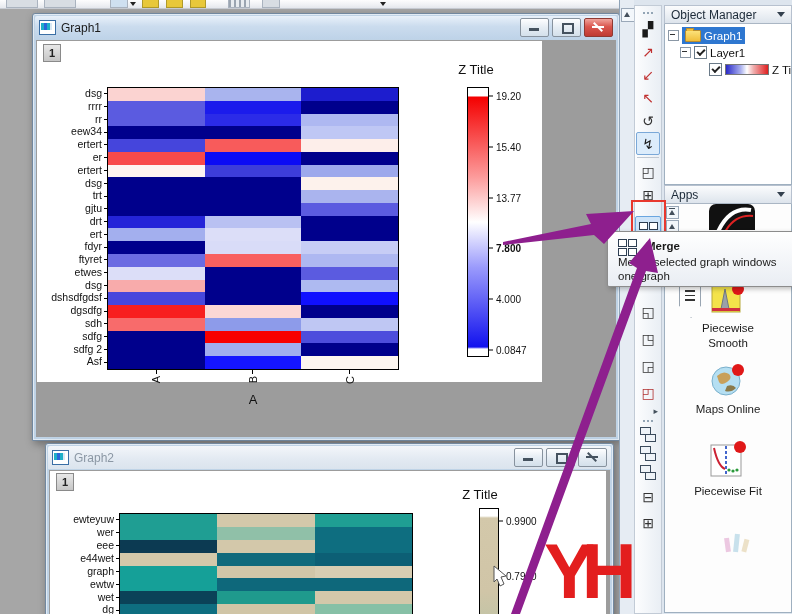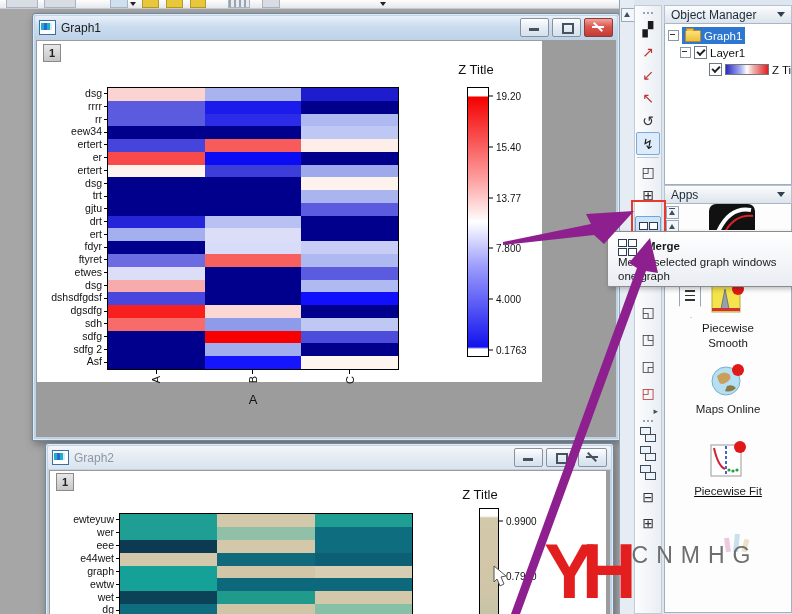--- a/index.html
+++ b/index.html
@@ -313,31 +313,31 @@
               <span>19.20</span>
             </div>
             <div class="ztick" style="top: 59.8px;">
               <i></i>
               <span>15.40</span>
             </div>
             <div class="ztick" style="top: 110.6px;">
               <i></i>
               <span>13.77</span>
             </div>
-            <div class="ztick" style="top: 161.4px;">
+            <div class="ztick" style="top: 161.4px; font-weight: bold;">
               <i></i>
               <span>7.800</span>
             </div>
             <div class="ztick" style="top: 212.2px;">
               <i></i>
               <span>4.000</span>
             </div>
             <div class="ztick" style="top: 263px;">
               <i></i>
-              <span>0.1763</span>
+              <span>0.0847</span>
             </div>
           </div>
       </div>
     </div>
   </div>
 
   <div class="win inactive" id="g2win" style="left:45px;top:443px;width:567px;height:260px;">
     <div class="titlebar">
       <span class="wicon"></span>
       <span class="title-text">Graph2</span>
@@ -534,21 +534,21 @@
       <div class="app-entry" style="top:79px;">
         <svg width="34" height="32">
           <rect x="1" y="3" width="28" height="26" fill="#f4e34a" stroke="#b8a93a"></rect>
           <polygon points="10,26 14,6 18,26" fill="#9aa0a8" stroke="#707880"></polygon>
           <rect x="1" y="25" width="28" height="3" fill="#d03040"></rect>
           <circle cx="27" cy="6" r="6" fill="#e01818"></circle>
         </svg>
         <div class="app-label" style="width:80px;margin-left:auto;margin-right:auto;">Piecewise Smooth</div>
       </div>
 
-      <div class="app-entry" style="top:236px;text-decoration:underline;">
+      <div class="app-entry" style="top:236px;">
         <svg width="36" height="38">
           <rect x="1" y="5" width="30" height="31" fill="#fff" stroke="#999"></rect>
           <line x1="16" y1="6" x2="16" y2="35" stroke="#4466cc" stroke-width="2" stroke-dasharray="3,2"></line>
           <path d="M4 8 Q 8 26 15 29" stroke="#cc2233" stroke-width="2" fill="none"></path>
           <circle cx="19" cy="30" r="1.6" fill="#2a9a3a"></circle>
             <circle cx="23" cy="31" r="1.6" fill="#2a9a3a"></circle>
             <circle cx="27" cy="30" r="1.6" fill="#2a9a3a"></circle>
           <circle cx="30" cy="7" r="6" fill="#e01818"></circle>
         </svg>
         <div class="app-label">Piecewise Fit</div>
@@ -580,17 +580,16 @@
     <polygon points="511,614 637,268 629,263 650,238 658,273 646,271 520,614" fill="#8e1f8e"></polygon>
   </svg>
 
   <svg id="cursor" width="792" height="614">
     <polygon points="494,566 506,576 501,577 504,584 500,586 497,579 494,582" fill="#fff" stroke="#555" stroke-width="1"></polygon>
   </svg>
 
   <div id="watermark">
     <div class="wm-logo">YH</div>
     <div class="wm-col">
-      <div class="wm-en">CNMHG</div>
     </div>
   </div>
 
 </div>
 
 </body></html>

